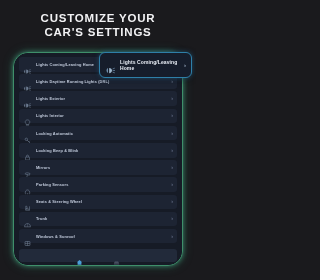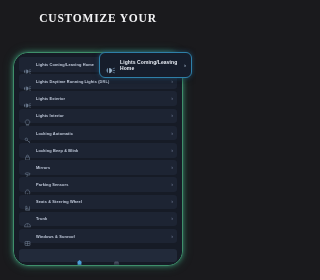--- a/index.html
+++ b/index.html
@@ -23,21 +23,21 @@
     left: 0;
     width: 196px;
     text-align: center;
     color: #f2f2f4;
     font-size: 11.5px;
     font-weight: 700;
     letter-spacing: 0.8px;
     line-height: 13.5px;
     text-transform: uppercase;
   }
-  .headline-line { display: block; font-family: Liberation Serif, serif; }
+  .headline-line { display: block; }
 
   
   .phone {
     position: absolute;
     left: 13px;
     top: 52px;
     width: 170px;
     height: 214px;
     border-radius: 15px;
     border: 1.2px solid #3f8f6a;
@@ -163,20 +163,21 @@
     line-height: 1;
     font-weight: 700;
     margin-left: 3px;
   }
 </style>
 </head>
 <body>
 
 <div class="headline">
   <span class="headline-line">CUSTOMIZE YOUR</span>
+  <span class="headline-line">CAR'S SETTINGS</span>
 </div>
 
 <div class="phone">
   <div class="phone-inner">
 
     <div class="settings-list">
 
     <div class="setting-row">
           <span class="row-icon"><svg viewBox="0 0 24 24" width="7" height="7" aria-hidden="true">
               <path d="M4 5 C1.9 6.8 1 9.2 1 12 C1 14.8 1.9 17.2 4 19 Z" fill="#9fb3cc"></path>

